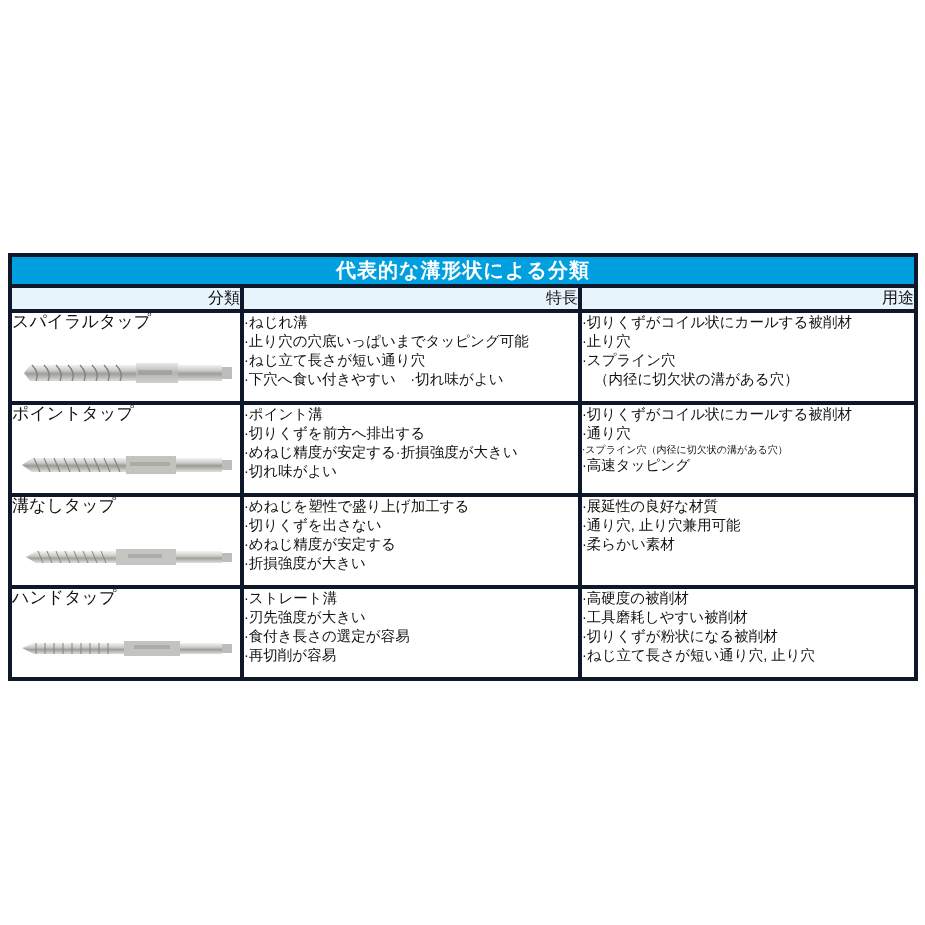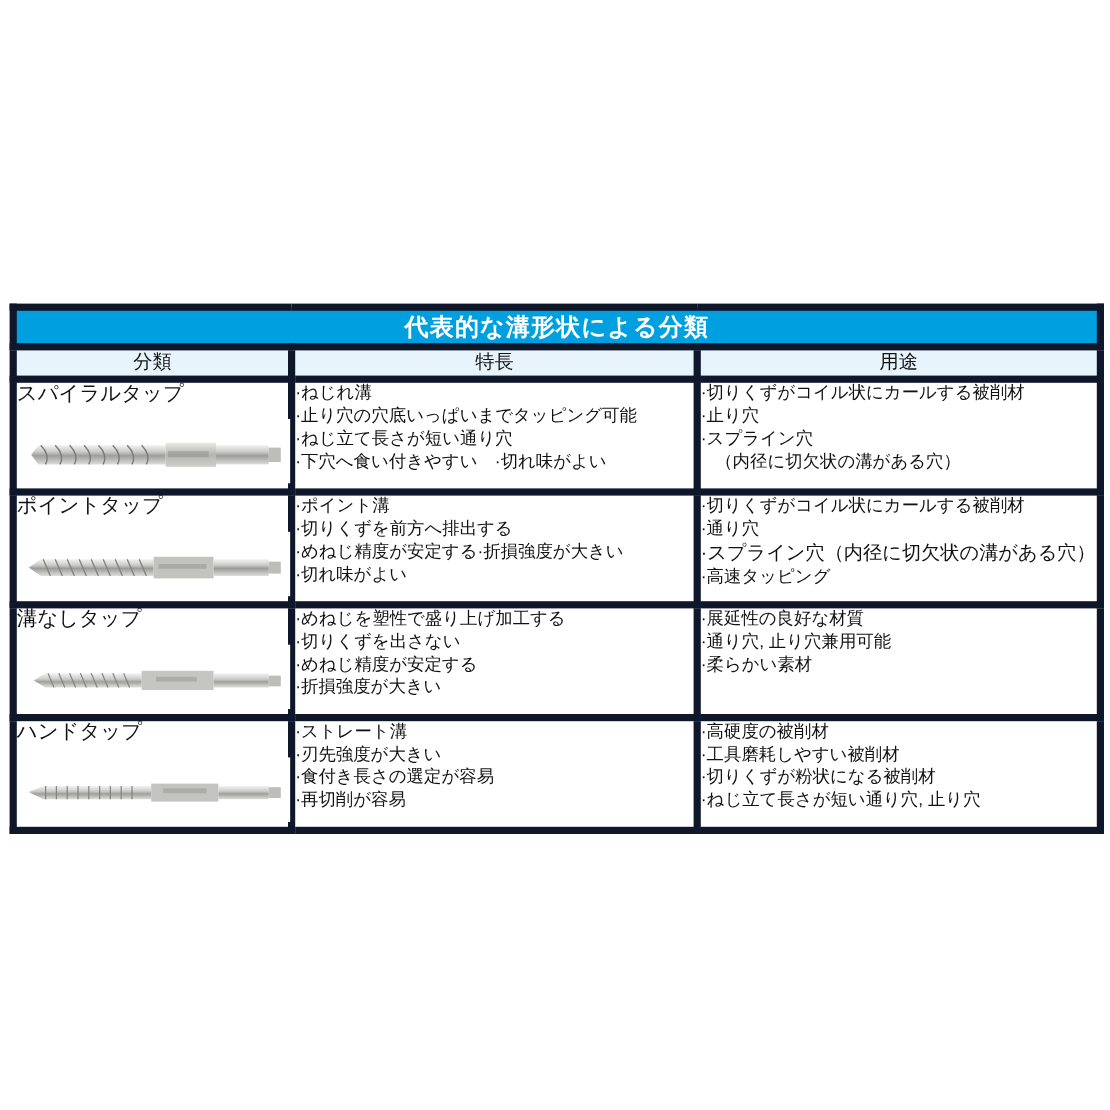--- a/index.html
+++ b/index.html
@@ -29,37 +29,37 @@
     top: 253px;
     width: 908px;
   }
   table.spec {
     border-collapse: collapse;
     width: 908px;
     table-layout: fixed;
     border: 1px solid #4a4a4a;
   }
   table.spec td, table.spec th {
-    border: 6px solid #0f172a;
+    border: 4px solid #0f172a;
     vertical-align: top;
     padding: 0;
   }
   .title-row td {
     background: #00a0e0;
     color: #ffffff;
     text-align: center;
     font-size: 20px;
     font-weight: bold;
     letter-spacing: 1px;
     padding: 6px 0 7px 0;
     border: 1px solid #4a4a4a;
   }
   .head-row td {
     background: #e8f4fb;
-    text-align: center;
+    text-align: right;
     font-size: 16px;
     padding: 4px 0 5px 0;
     font-weight: normal;
   }
   .col-cat { width: 232px; }
   .col-feat { width: 338px; }
   .col-use { width: 336px; }
 
   .cat-cell {
     position: relative;
@@ -84,21 +84,21 @@
     font-size: 14.5px;
     line-height: 1.32;
   }
   .list-cell .ln {
     white-space: nowrap;
   }
   .list-cell .ln.indent {
     padding-left: 12px;
   }
   .list-cell .ln.small {
-    font-size: 16px;
+    font-size: 10px;
   }
 </style>
 </head>
 <body>
 
 <div class="page">
   <div class="table-wrap">
     <table class="spec">
       <colgroup>
         <col class="col-cat">

